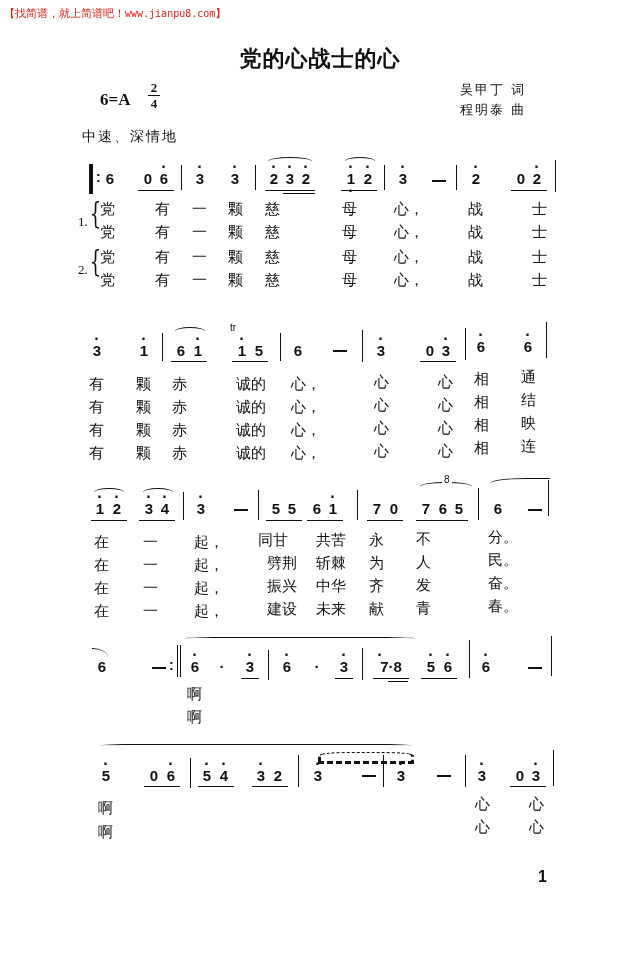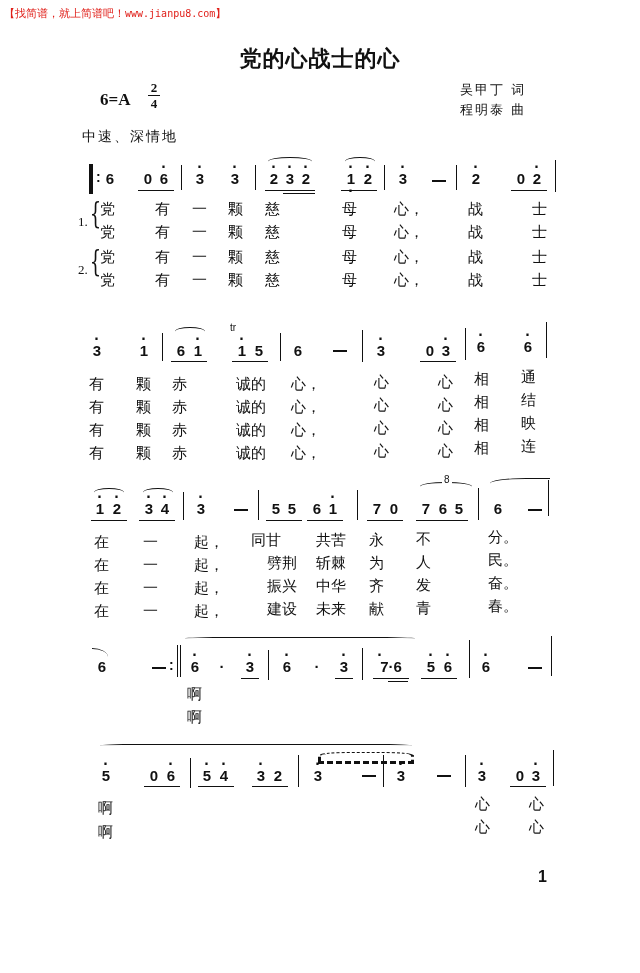--- a/index.html
+++ b/index.html
@@ -233,21 +233,21 @@
   <div class="bar" style="left:478px;top:488px;height:32px;"></div>
   <div class="slur" style="left:490px;top:478px;width:60px;border-radius:60% 0 0 0;"></div>
   <div class="note" style="left:492px;top:500px;">6</div>
   <div class="dash" style="left:528px;top:509px;"></div>
   <div class="bar" style="left:548px;top:480px;height:36px;"></div>
 
   <div>
     <span class="lyric" style="left:94px;top:533px;">在</span>
     <span class="lyric" style="left:143px;top:533px;">一</span>
     <span class="lyric" style="left:194px;top:533px;">起，</span>
-    <span class="lyric" style="left:251px;top:531px;">同甘</span>
+    <span class="lyric" style="left:258px;top:531px;">同甘</span>
     <span class="lyric" style="left:316px;top:531px;">共苦</span>
     <span class="lyric" style="left:369px;top:531px;">永</span>
     <span class="lyric" style="left:416px;top:530px;">不</span>
     <span class="lyric" style="left:488px;top:528px;">分。</span>
 
     <span class="lyric" style="left:94px;top:556px;">在</span>
     <span class="lyric" style="left:143px;top:556px;">一</span>
     <span class="lyric" style="left:194px;top:556px;">起，</span>
     <span class="lyric" style="left:267px;top:554px;">劈荆</span>
     <span class="lyric" style="left:316px;top:554px;">斩棘</span>
@@ -285,21 +285,21 @@
   <div class="note hi" style="left:189px;top:658px;">6</div>
   <div class="note" style="left:216px;top:658px;">·</div>
   <div class="note hi" style="left:244px;top:658px;">3</div>
   <div class="uline" style="left:241px;top:678px;width:18px;"></div>
   <div class="bar" style="left:268px;top:650px;height:30px;"></div>
   <div class="note hi" style="left:281px;top:658px;">6</div>
   <div class="note" style="left:311px;top:658px;">·</div>
   <div class="note hi" style="left:338px;top:658px;">3</div>
   <div class="uline" style="left:335px;top:678px;width:18px;"></div>
   <div class="bar" style="left:362px;top:648px;height:32px;"></div>
-  <div class="note hi" style="left:374px;top:658px;width:34px;">7·6</div>
+  <div class="note hi" style="left:374px;top:658px;width:34px;">7·8</div>
   <div class="uline" style="left:373px;top:678px;width:36px;"></div>
   <div class="uline" style="left:388px;top:681px;width:20px;"></div>
   <div class="note hi" style="left:425px;top:658px;">5</div>
   <div class="note hi" style="left:442px;top:658px;">6</div>
   <div class="uline" style="left:421px;top:678px;width:36px;"></div>
   <div class="bar" style="left:469px;top:640px;height:38px;"></div>
   <div class="note hi" style="left:480px;top:658px;">6</div>
   <div class="dash" style="left:528px;top:667px;"></div>
   <div class="bar" style="left:551px;top:636px;height:40px;"></div>
 

